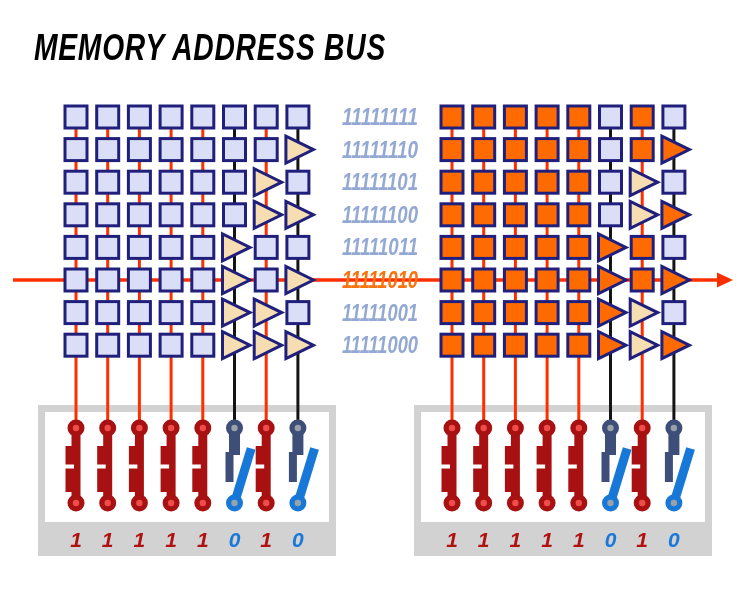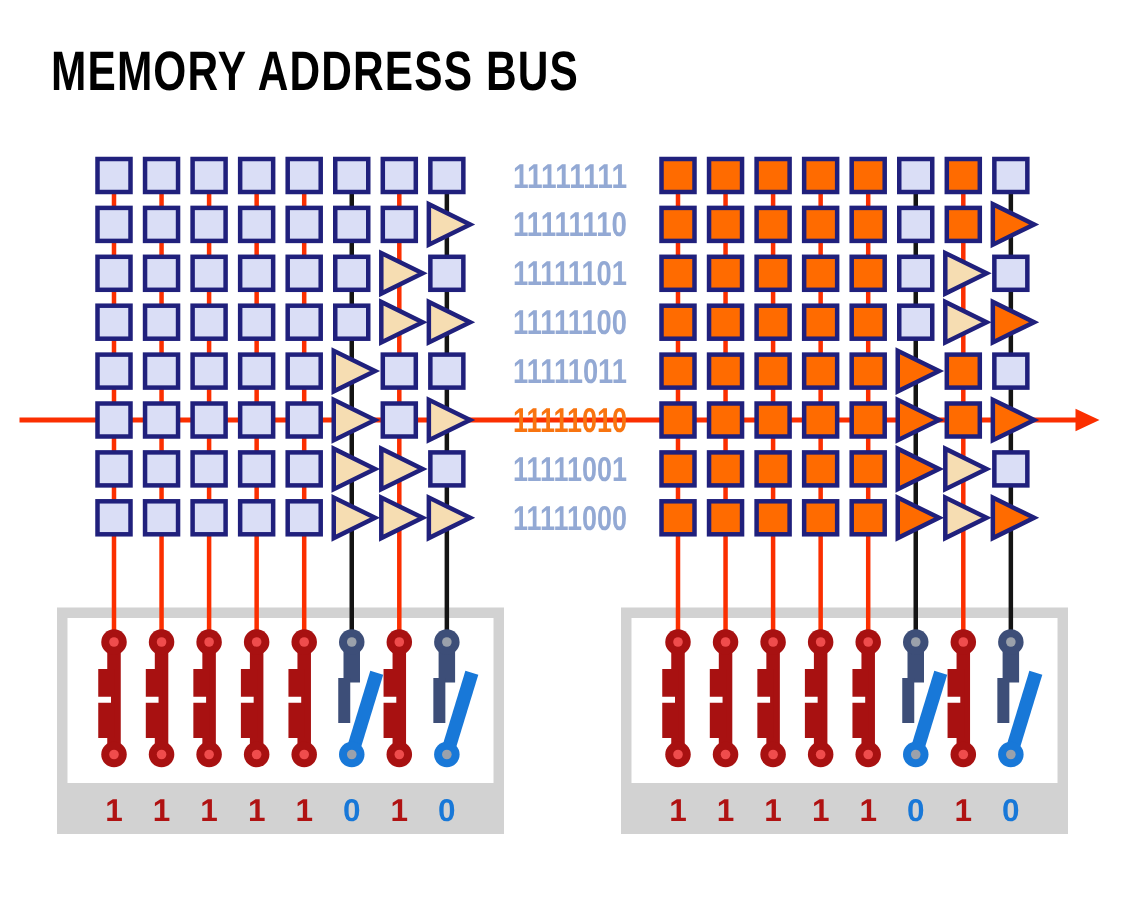--- a/index.html
+++ b/index.html
@@ -1,18 +1,18 @@
 <!DOCTYPE html>
 <html><head>
 <meta charset="utf-8">
 <style>
   html,body{margin:0;padding:0;background:#fff;}
   #app{
     position:relative;width:750px;height:600px;background:#ffffff;
-    font-family:"Liberation Sans", sans-serif;overflow:hidden;
+    font-family:"Liberation Sans", sans-serif;overflow:hidden;font-style:italic;
   }
   svg text{font-family:"Liberation Sans", sans-serif;}
   .title-text{font-weight:bold;font-size:37px;letter-spacing:1px;}
   .addr-text{font-weight:bold;font-size:23px;}
   .digit-text{font-weight:bold;font-size:21px;}
 </style>
 </head>
 <body>
 
 <div id="app">

